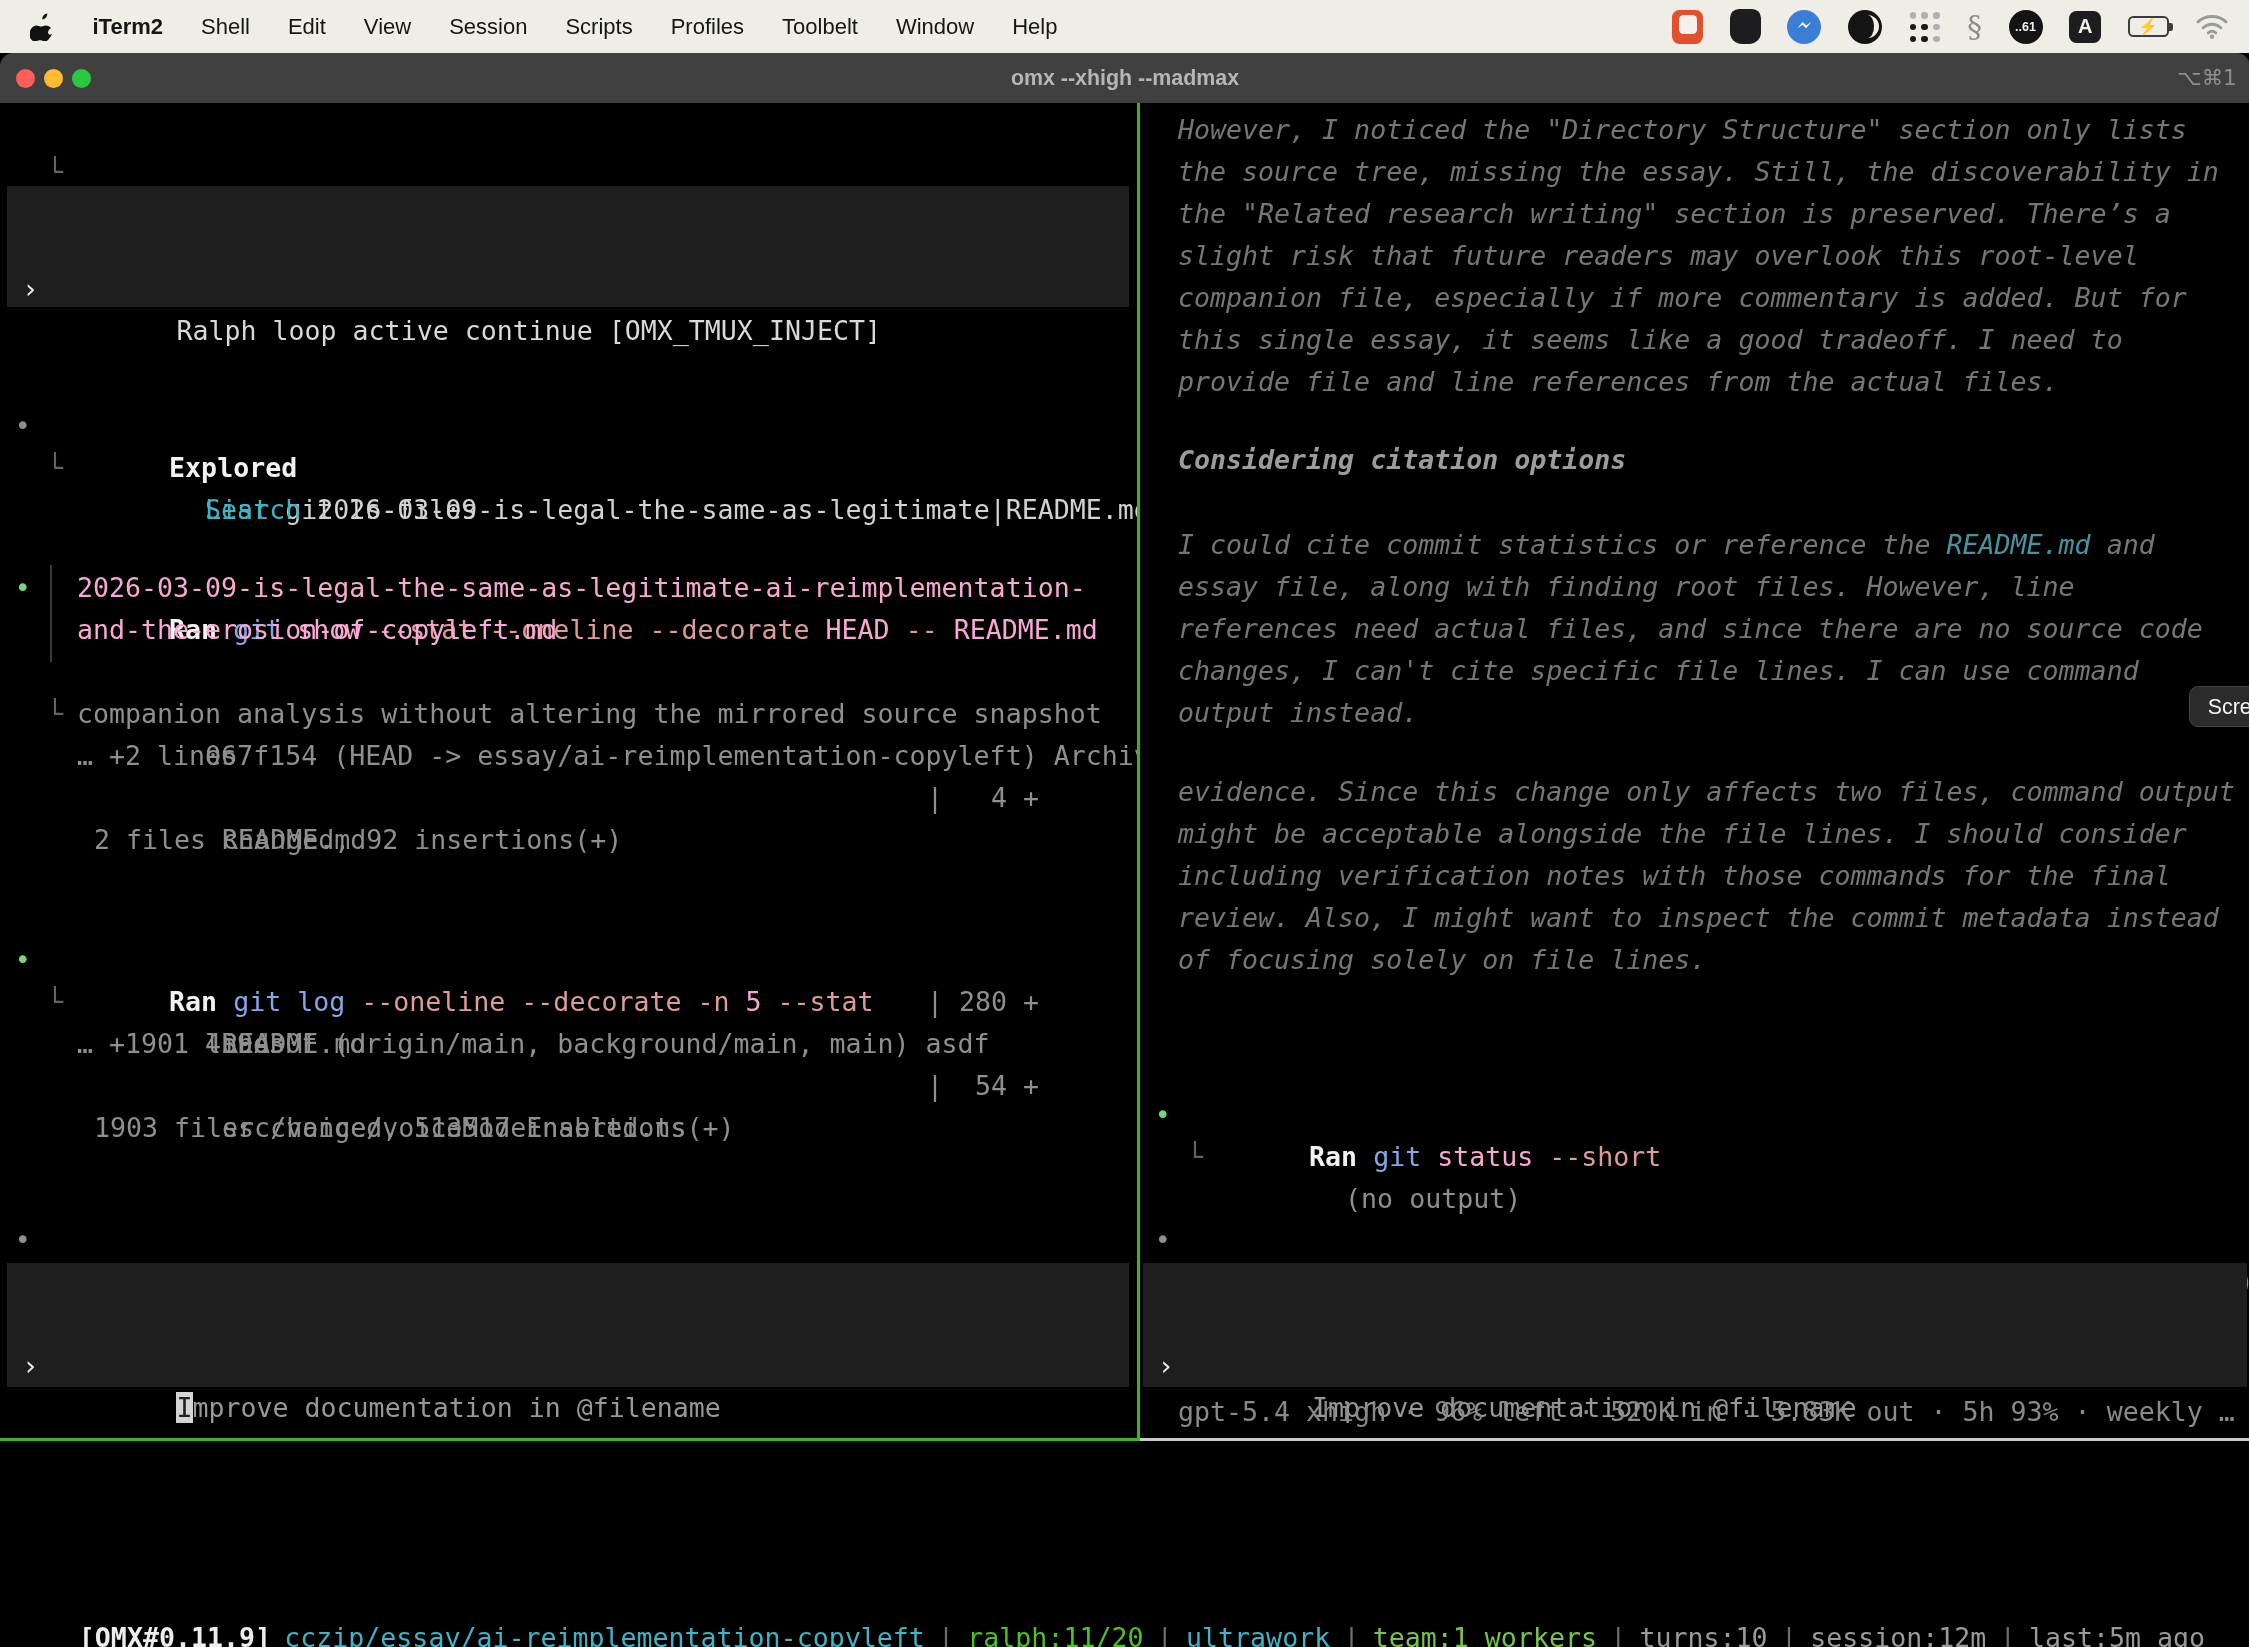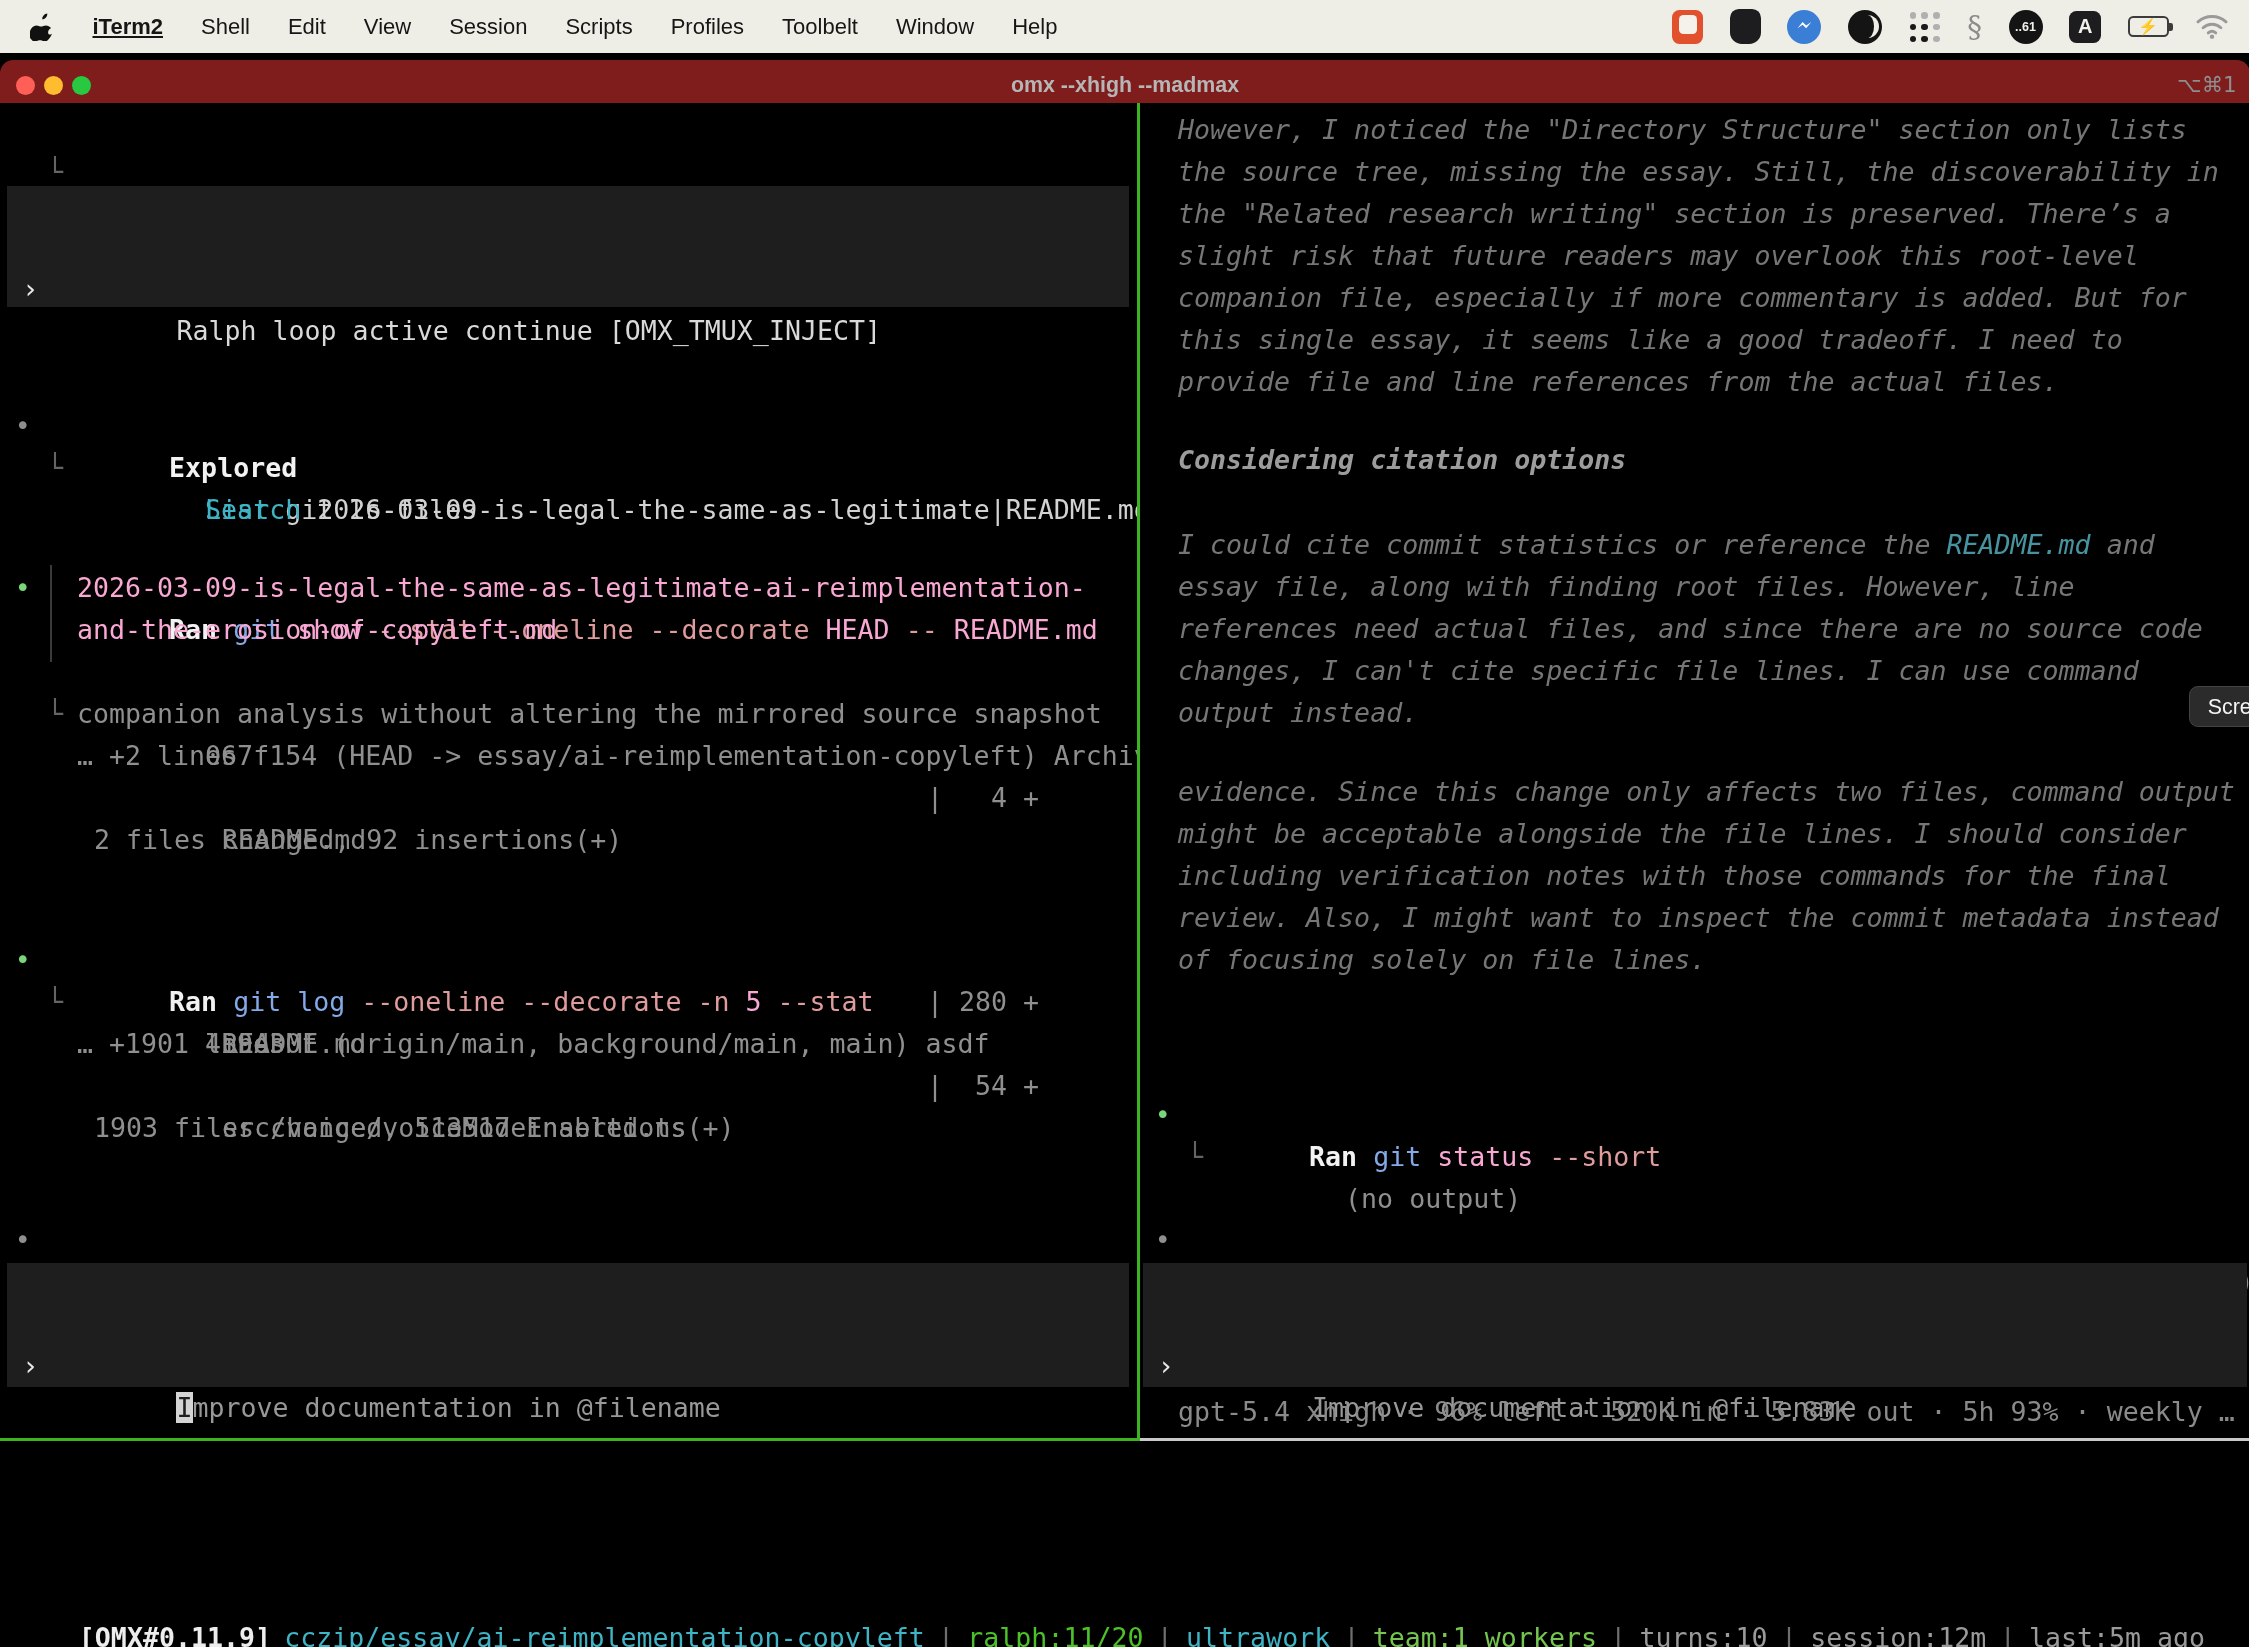--- a/index.html
+++ b/index.html
@@ -5,21 +5,21 @@
   * { margin:0; padding:0; box-sizing:border-box; }
   html,body { width:2250px; height:1648px; background:#000; overflow:hidden;
               font-family:"DejaVu Sans Mono", monospace; }
 
   
   .menubar { position:absolute; top:0; left:0; width:2250px; height:53px;
              background:#efeee6; display:flex; align-items:center;
              font-family:"Liberation Sans", sans-serif; font-size:22px; color:#161616; }
   .menu-left { display:flex; align-items:center; gap:38px; padding-left:29.5px; }
   .menu-item { white-space:nowrap; }
-  .menu-item.app { font-weight:700;text-decoration:underline; }
+  .menu-item.app { font-weight:700; }
   .apple svg { width:25px; height:29.5px; display:block; }
   .menu-right { margin-left:auto; display:flex; align-items:center; gap:26.6px; padding-right:20.7px; }
 
   .mi { display:flex; align-items:center; justify-content:center; }
   .ic-chat { width:31px; height:34px; background:#e2512e; border-radius:7.4px; position:relative; }
   .ic-chat::after { content:""; position:absolute; left:6.6px; top:5.9px; width:17.7px; height:19px;
                     background:#f4f2ea; border-radius:4.4px; }
   .ic-shield { width:31px; height:35px; background:#1d1d1f; border-radius:8.9px 8.9px 11.8px 11.8px;
                display:grid; grid-template-columns:repeat(3,1fr); padding:5.9px 5.2px; gap:2.2px; }
   .ic-shield i { background:#efeee6; border-radius:1.5px; }
@@ -35,22 +35,22 @@
               font-size:12.5px; display:flex; align-items:center; justify-content:center; font-weight:700; }
   .ic-inputA { width:32px; height:32px; background:#1d1d1f; border-radius:7.4px; color:#f2f2ec;
                font-size:20px; font-weight:700; display:flex; align-items:center; justify-content:center; }
   .ic-batt { width:41px; height:20.7px; border:2.2px solid #3c3c3c; border-radius:5.2px; position:relative;
              display:flex; align-items:center; justify-content:center; color:#141414; font-size:16px; }
   .ic-batt::after { content:""; position:absolute; right:-5.9px; top:5.2px; width:3.7px; height:7.4px;
                     background:#3c3c3c; border-radius:0 2.2px 2.2px 0; }
   .ic-wifi svg { width:34px; height:26.6px; display:block; }
 
   
-  .titlebar { position:absolute; top:60px; left:0; width:2250px; height:50px;
-              background:#7f1d1d; border-radius:13.3px 13.3px 0 0; }
+  .titlebar { position:absolute; top:53px; left:0; width:2250px; height:50px;
+              background:#404040; border-radius:13.3px 13.3px 0 0; }
   .traffic { position:absolute; left:16px; top:15.5px; display:flex; gap:8.9px; }
   .tl { width:19px; height:19px; border-radius:50%; }
   .tl.red { background:#ff5f57; } .tl.yellow { background:#febc2e; } .tl.green { background:#28c840; }
   .title-text { position:absolute; left:0; right:0; top:0; height:50px; line-height:50px;
                 text-align:center; color:#b6b6b6; font-family:"Liberation Sans",sans-serif;
                 font-size:21.4px; font-weight:600; }
   .title-shortcut { position:absolute; right:13.3px; top:0; height:50px; line-height:50px;
                     color:#8e8e8e; font-size:21.4px; font-family:"DejaVu Sans",sans-serif; }
 
   

